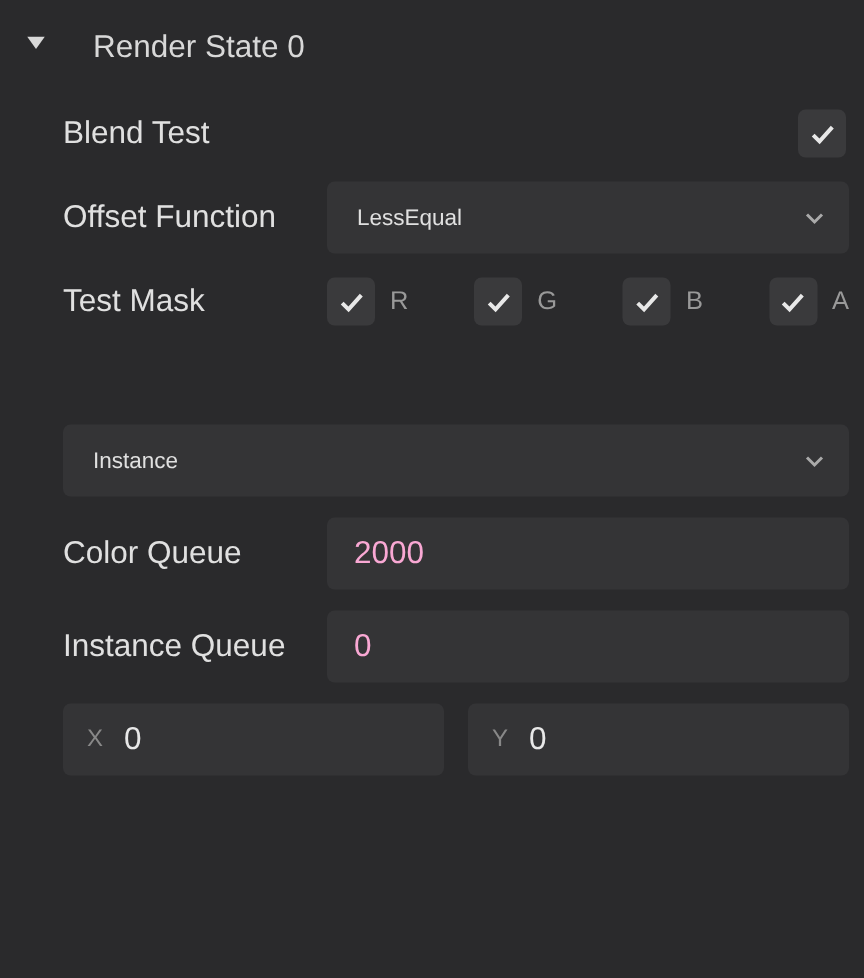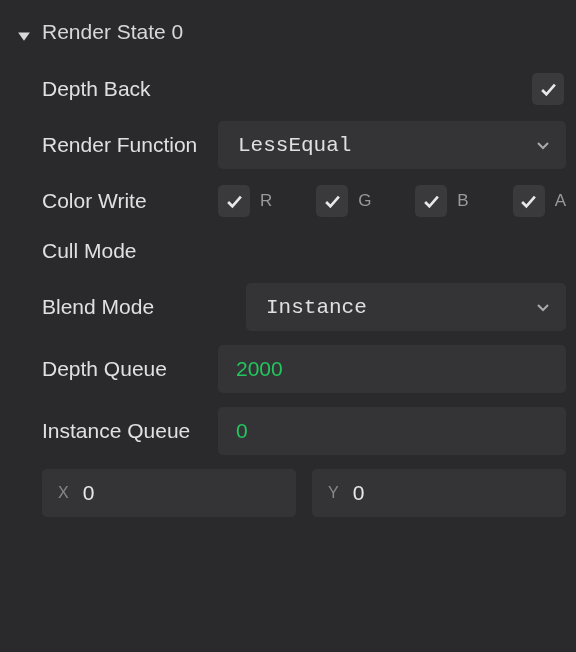--- a/index.html
+++ b/index.html
@@ -14,22 +14,22 @@
       color: #e0e0e0;
       font-family: -apple-system, BlinkMacSystemFont, "Segoe UI", Arial, sans-serif;
       font-size: 20px;
       overflow: hidden;
     }
     .panel {
       padding: 12px 10px 12px 10px;
     }
     .section-header {
       display: flex;
-      align-items: flex-end;
-      gap: 10px;
+      align-items: flex-start;
+      gap: 30px;
       padding: 8px 6px 20px 6px;
     }
     .section-toggle {
       width: 16px;
       height: 16px;
       display: flex;
       align-items: center;
       justify-content: center;
     }
     .section-title {
@@ -79,22 +79,21 @@
       border-radius: 5px;
       height: 48px;
       display: flex;
       align-items: center;
       justify-content: space-between;
       padding: 0 16px 0 20px;
       cursor: pointer;
     }
     .select-value {
       color: #e0e0e0;
-      font-size: 21px;
-      font-family: Liberation Mono, monospace;
+      font-size: 15px;
     }
     .chevron-svg {
       width: 14px;
       height: 14px;
       stroke: #aaa;
       stroke-width: 2;
       fill: none;
     }
     .chevron-down-filled {
       width: 14px;
@@ -118,21 +117,21 @@
       font-size: 17px;
     }
     .number-input {
       flex: 1;
       background: #343436;
       border-radius: 5px;
       height: 48px;
       display: flex;
       align-items: center;
       padding: 0 18px;
-      color: #22c55e;
+      color: #f9a8d4;
       font-size: 21px;
     }
     .vec2-group {
       flex: 1;
       display: flex;
       gap: 16px;
     }
     .vec2-input {
       flex: 1;
       background: #343436;
@@ -160,45 +159,45 @@
   <div class="section-header">
     <span class="section-toggle">
       <svg class="chevron-down-filled" viewBox="0 0 12 10">
           <path d="M1 2 L11 2 L6 9 Z"></path>
         </svg>
     </span>
     <span class="section-title">Render State 0</span>
   </div>
 
   <div class="row">
-    <div class="row-label">Depth Back</div>
+    <div class="row-label">Blend Test</div>
     <div class="row-control row-control-end">
       <div class="checkbox">
         <svg class="checkmark-svg" viewBox="0 0 16 16">
             <path d="M2 8.5 L6 12.5 L14 3.5"></path>
           </svg>
       </div>
     </div>
   </div>
 
 
   <div class="row">
-    <div class="row-label">Render Function</div>
+    <div class="row-label">Offset Function</div>
     <div class="row-control">
       <div class="select">
         <span class="select-value">LessEqual</span>
         <svg class="chevron-svg" viewBox="0 0 14 14">
             <path d="M2 5 L7 10 L12 5"></path>
           </svg>
       </div>
     </div>
   </div>
 
   <div class="row">
-    <div class="row-label">Color Write</div>
+    <div class="row-label">Test Mask</div>
     <div class="row-control">
       <div class="colormask-group">
         <div class="colormask-item">
           <div class="checkbox">
             <svg class="checkmark-svg" viewBox="0 0 16 16">
                 <path d="M2 8.5 L6 12.5 L14 3.5"></path>
               </svg>
           </div>
           <span class="colormask-label">R</span>
         </div>
@@ -224,37 +223,35 @@
                 <path d="M2 8.5 L6 12.5 L14 3.5"></path>
               </svg>
           </div>
           <span class="colormask-label">A</span>
         </div>
       </div>
     </div>
   </div>
 
   <div class="row">
-    <div class="row-label" style="flex:0 0 204px">Cull Mode</div>
-  </div>
-
-  <div class="row">
-    <div class="row-label" style="flex:0 0 204px">Blend Mode</div>
+  </div>
+
+  <div class="row">
     <div class="row-control">
       <div class="select">
         <span class="select-value">Instance</span>
         <svg class="chevron-svg" viewBox="0 0 14 14">
             <path d="M2 5 L7 10 L12 5"></path>
           </svg>
       </div>
     </div>
   </div>
 
   <div class="row">
-    <div class="row-label">Depth Queue</div>
+    <div class="row-label">Color Queue</div>
     <div class="row-control">
       <div class="number-input">
         <span>2000</span>
       </div>
     </div>
   </div>
 
   <div class="row">
     <div class="row-label">Instance Queue</div>
     <div class="row-control">

